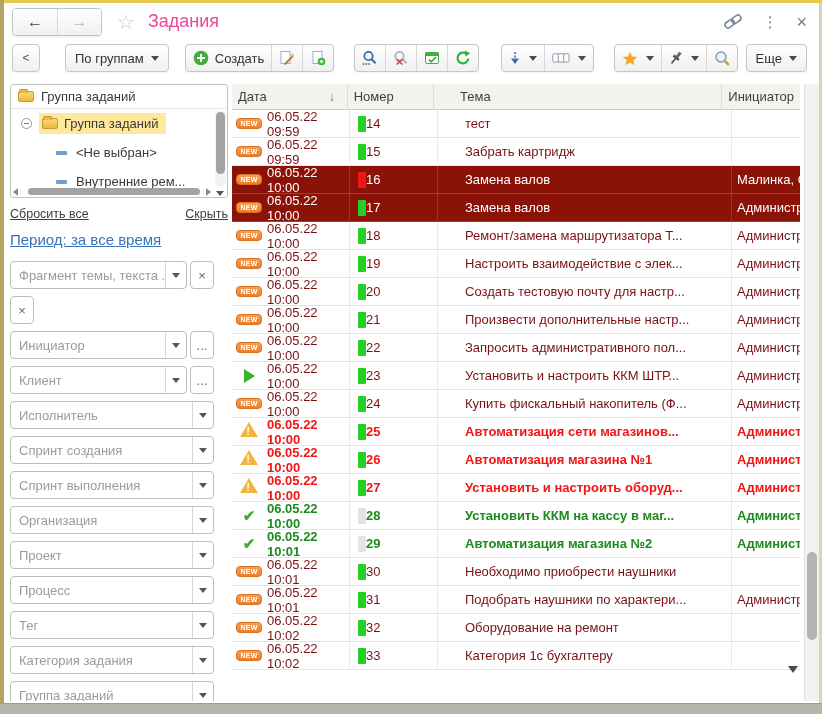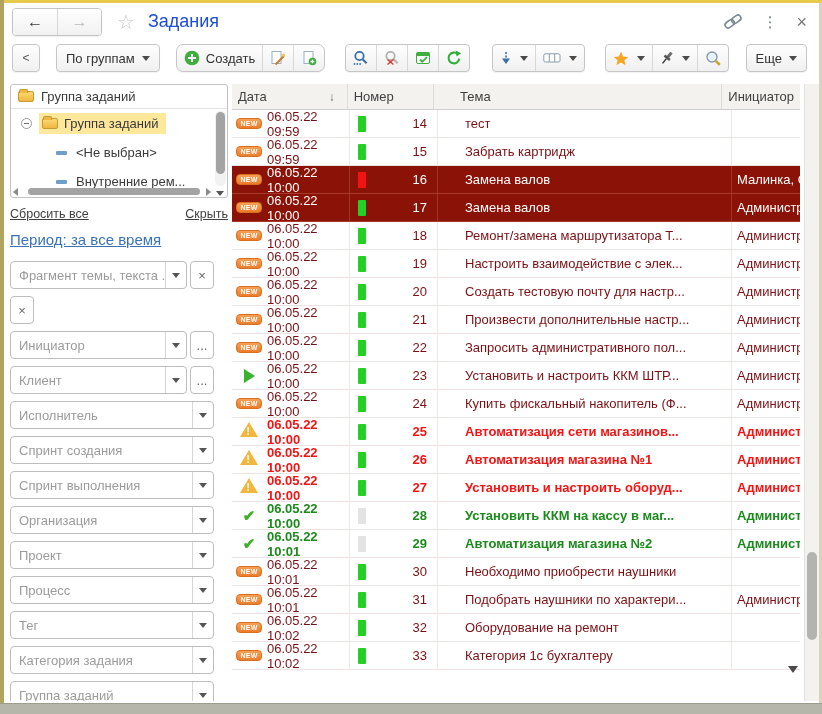--- a/index.html
+++ b/index.html
@@ -15,37 +15,37 @@
   .win-bottom { position:absolute; left:0; right:0; bottom:0; height:11px; background:#b6b6aa; border-top:1px solid #9d9d8d; z-index:9; }
 
   
   .titlebar { position:absolute; top:3px; left:4px; right:3px; height:37px; display:flex; align-items:center; padding:0 12px 0 8px; background:#fff; }
   .nav-group { display:flex; border:1px solid #c3c3c3; border-radius:4px; overflow:hidden; box-shadow:0 1px 2px rgba(0,0,0,.07); }
   .navbtn { width:44px; height:26px; display:flex; align-items:center; justify-content:center; background:linear-gradient(#fefefe,#f1f1f1); font-size:16px; font-weight:bold; cursor:default; }
   .navbtn + .navbtn { border-left:1px solid #d7d7d7; }
   .navbtn.back { color:#3c3c3c; }
   .navbtn.fwd  { color:#b9b9b9; }
   .title-star { margin-left:15px; font-size:20px; color:#c9c9c9; line-height:1; }
-  .page-title { margin-left:13px; font-size:18px; color:#1d4ed8; }
+  .page-title { margin-left:13px; font-size:18px; color:#ec4899; }
   .title-right { margin-left:auto; display:flex; align-items:center; gap:19px; }
   .chain-ic { transform:rotate(-35deg); display:inline-block; }
   .kebab { font-size:15px; color:#6a7886; letter-spacing:0; }
   .closex { font-size:18px; color:#777; line-height:1; }
 
   
   .toolbar { position:absolute; top:40px; left:4px; right:3px; height:36px; display:flex; align-items:center; padding:0 12px 0 8px; background:#fff; }
   .btn, .bgroup { border:1px solid #c6c6c6; border-radius:4px; background:linear-gradient(#fefefe,#f0f0f0); height:28px; box-shadow:0 1px 1px rgba(0,0,0,.05); }
   .btn { display:inline-flex; align-items:center; justify-content:center; padding:0 9px; font-size:13px; color:#333; }
   .btn.sq { width:28px; padding:0; color:#555; font-size:12px; }
   .bgroup { display:inline-flex; align-items:stretch; overflow:hidden; }
   .seg { display:flex; align-items:center; justify-content:center; padding:0 7px; gap:6px; font-size:13px; color:#333; }
   .seg + .seg { border-left:1px solid #d7d7d7; }
   .caret { width:0; height:0; border-left:4px solid transparent; border-right:4px solid transparent; border-top:5px solid #4a4a4a; display:inline-block; margin-left:7px; }
   .seg .caret { margin-left:2px; }
-  .ml8{margin-left:16px;} .ml16{margin-left:16px;border-radius:7px;} .ml20{margin-left:20px;} .ml22{margin-left:22px;}
+  .ml8{margin-left:25px;} .ml16{margin-left:16px;} .ml20{margin-left:20px;} .ml22{margin-left:22px;}
   .spacer { flex:1; }
 
   
   .sidebar { position:absolute; left:10px; top:84px; width:218px; bottom:13px; overflow:hidden; background:#fff; }
   .tree { border:1px solid #c2c2c2; border-radius:3px; height:114px; position:relative; background:#fff; overflow:hidden; }
   .tree-head { height:24px; display:flex; align-items:center; gap:7px; padding:0 7px; border-bottom:1px solid #e3e3e3; font-size:13px; color:#3a3a3a; }
   .tree-row { height:29px; display:flex; align-items:center; font-size:13px; color:#3a3a3a; padding-left:10px; }
   .tree-row.child { padding-left:45px; gap:9px; }
   .expander { width:11px; height:11px; border:1px solid #9a9a9a; border-radius:50%; position:relative; margin-right:7px; flex:none; }
   .expander::after { content:""; position:absolute; left:2px; right:2px; top:4px; height:1px; background:#777; }
@@ -90,21 +90,21 @@
   .c-theme{ width:294px; padding-left:27px; white-space:nowrap; }
   .c-init { flex:1; padding-left:5px; white-space:nowrap; border-right:none !important; }
   .ricon { width:24px; display:flex; justify-content:center; align-items:center; flex:none; }
   .badge-new { background:linear-gradient(#f6a055,#ec7c28); color:#fff; font-size:7px; font-weight:bold; border:1px solid #d96f1f; border-radius:4px; padding:1px 3px; line-height:1.1; letter-spacing:.3px; }
   .ic-play { width:0; height:0; border-top:7px solid transparent; border-bottom:7px solid transparent; border-left:11px solid #38b32e; }
   .ic-warn { position:relative; width:0; height:0; border-left:9px solid transparent; border-right:9px solid transparent; border-bottom:15px solid #f0b63e; transform:translateY(-2px); }
   .ic-warn i { position:absolute; left:-2.5px; top:4px; font-style:normal; color:#fff; font-size:10px; font-weight:bold; }
   .ic-check { color:#3fae29; font-size:15px; font-weight:bold; }
   .bar { width:8px; height:16px; margin-left:8px; border-radius:1px; flex:none; }
   .bar-green { background:#25d025; } .bar-red { background:#f21414; } .bar-gray { background:#e3e3e3; }
-  .num { flex:1; text-align:right; }
+  .num { flex:1; }
   .more-marker { position:absolute; right:2px; bottom:24px; width:0; height:0; border-left:5px solid transparent; border-right:5px solid transparent; border-top:7px solid #4a4a4a; }
   .vscroll { position:absolute; right:3px; top:84px; width:15px; bottom:13px; background:#f4f2ef; border-left:1px solid #e2e2e2; }
   .vthumb { position:absolute; left:2px; right:2px; top:468px; height:88px; background:#b3b3af; border-radius:6px; }
 
   svg { display:block; }
 </style>
 </head>
 <body>
 
 <div class="win-top"></div>

